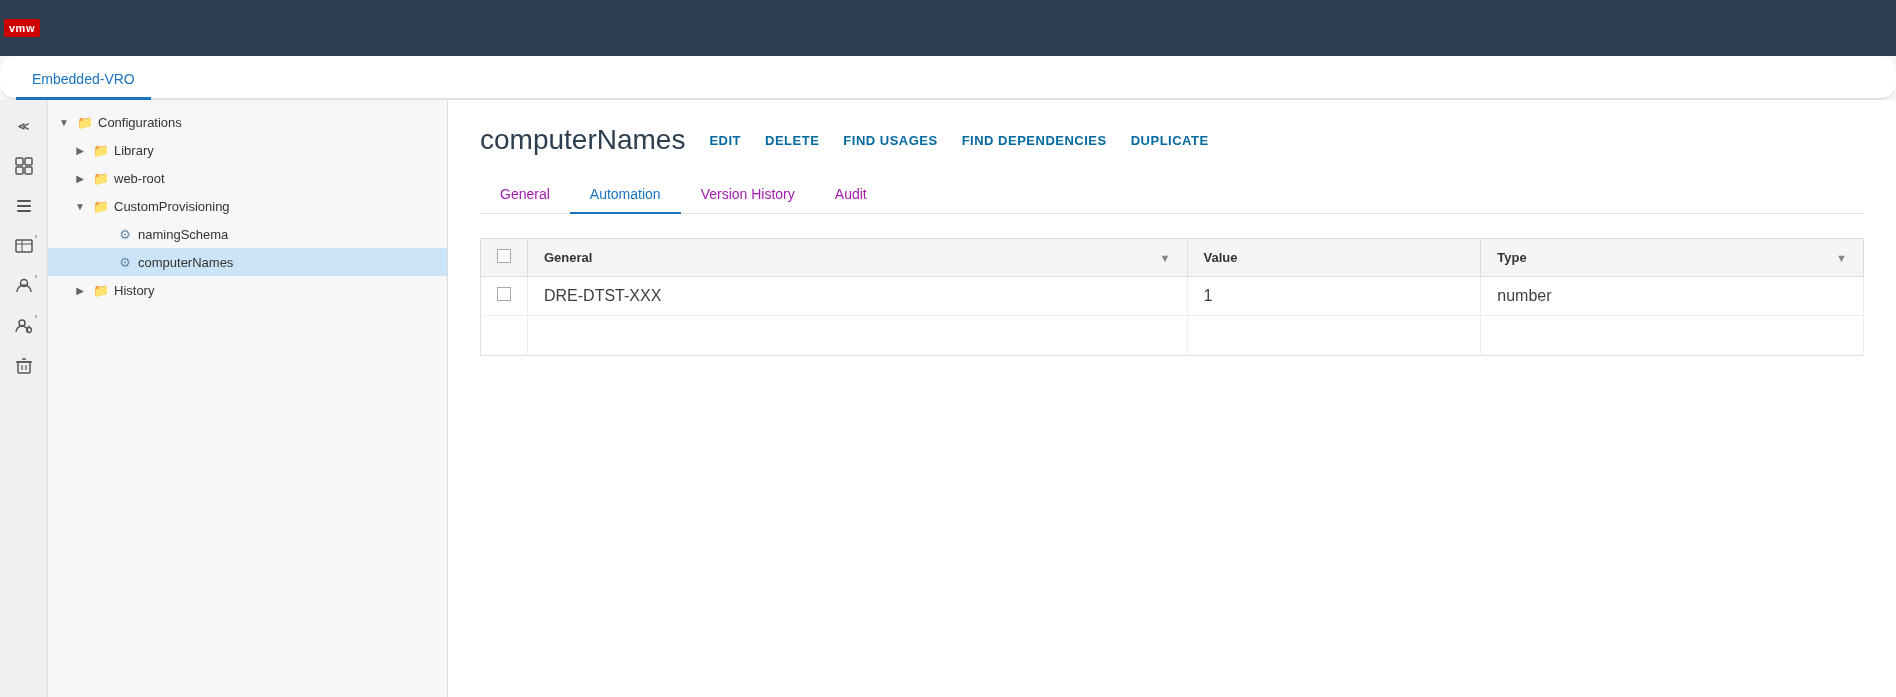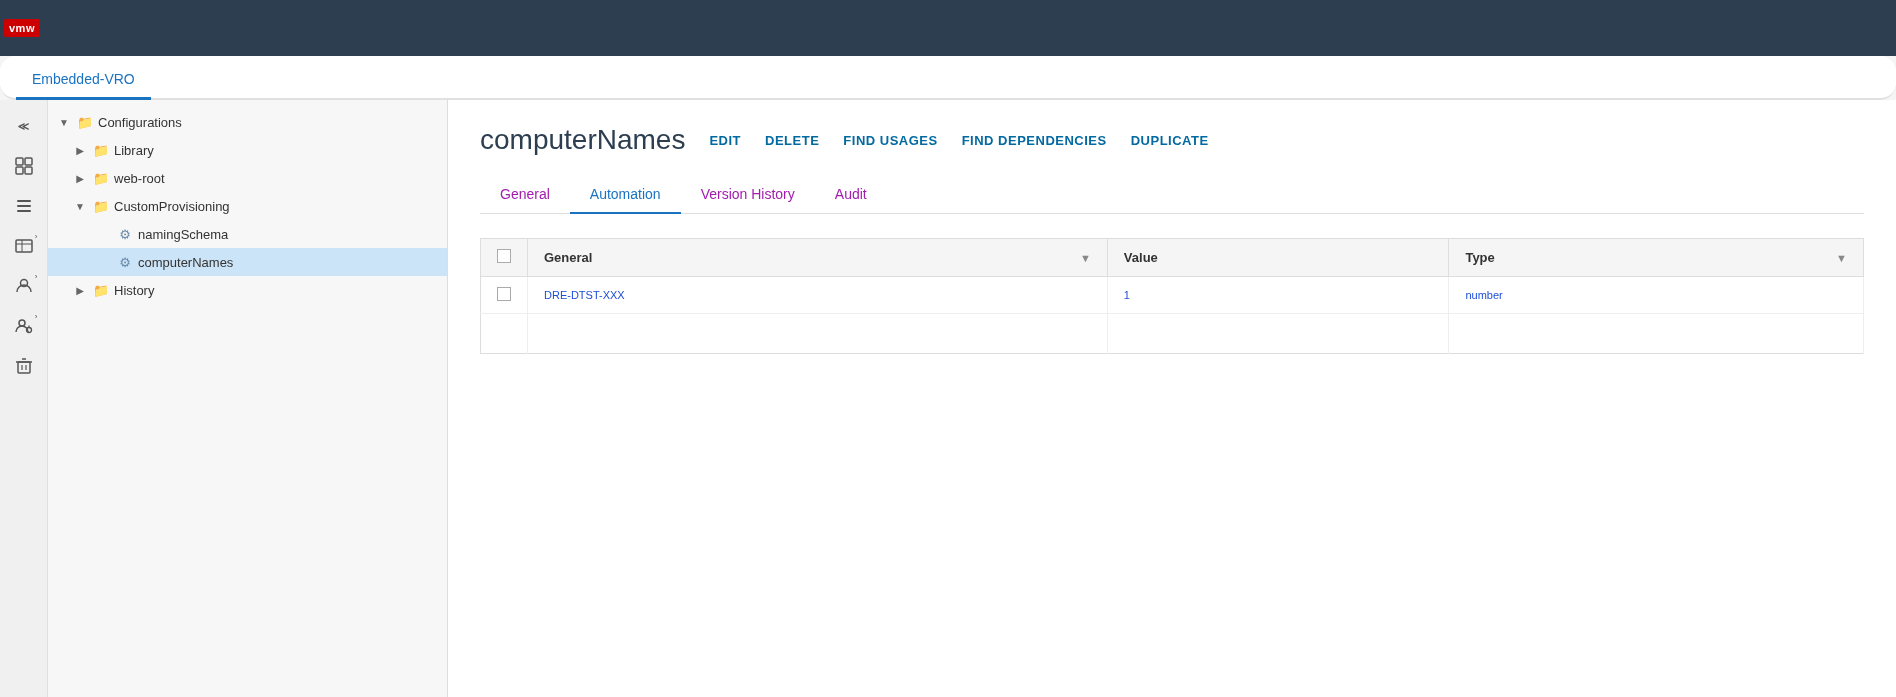--- a/index.html
+++ b/index.html
@@ -191,22 +191,22 @@
       padding: 10px 16px;
       text-align: left;
       font-size: 13px;
       font-weight: 600;
       color: #333;
       border-bottom: 1px solid #ddd;
       border-right: 1px solid #ddd;
     }
     .data-table td {
       padding: 10px 16px;
-      font-size: 11px;
-      color: #1d4ed8;
+      font-size: 16px;
+      color: #404040;
       border-bottom: 1px solid #eee;
       border-right: 1px solid #eee;
     }
     .data-table tr:last-child td { border-bottom: none; }
     .data-table .checkbox-col { width: 40px; text-align: center; }
     .data-table .filter-icon {
       display: inline-flex;
       align-items: center;
       margin-left: 8px;
       color: #888;

